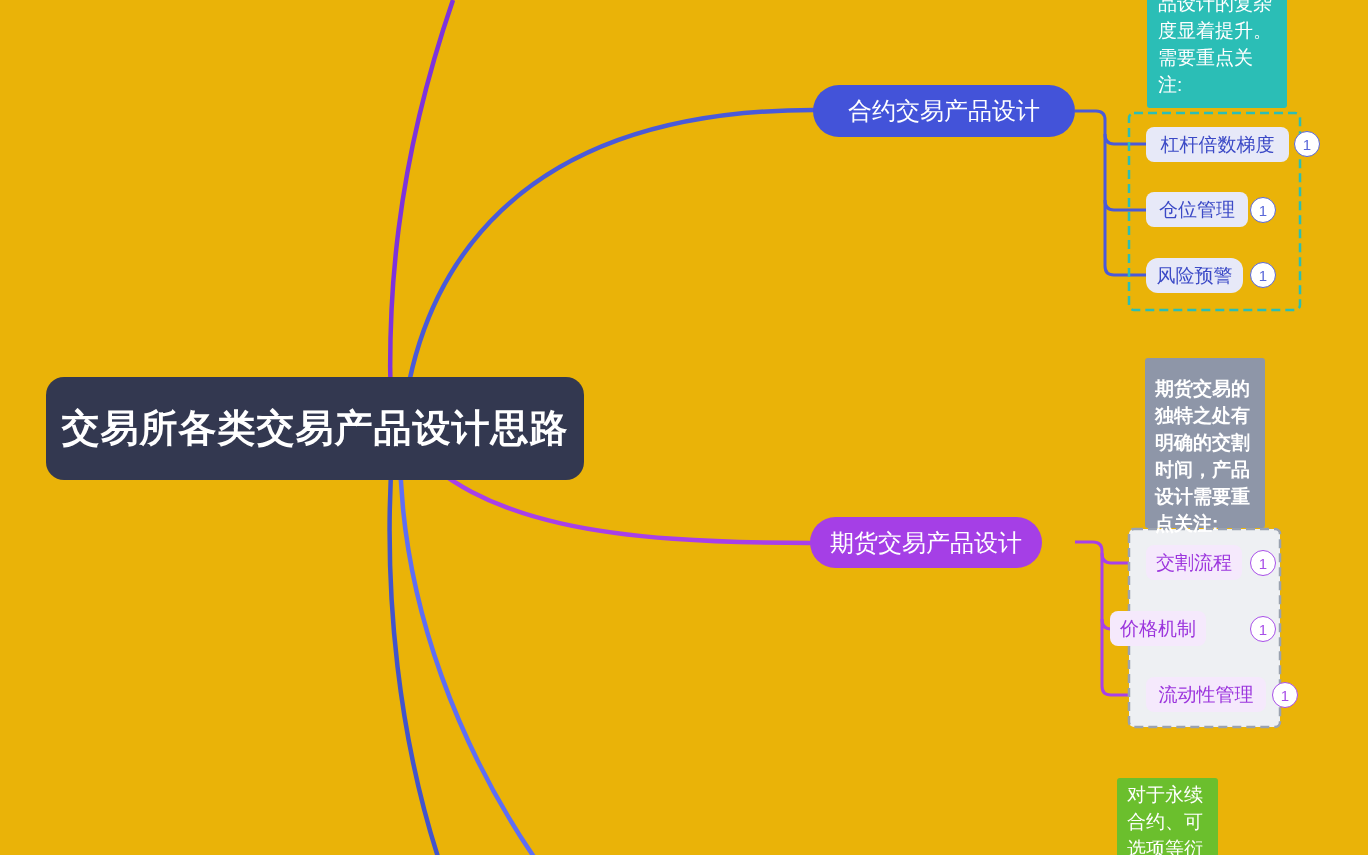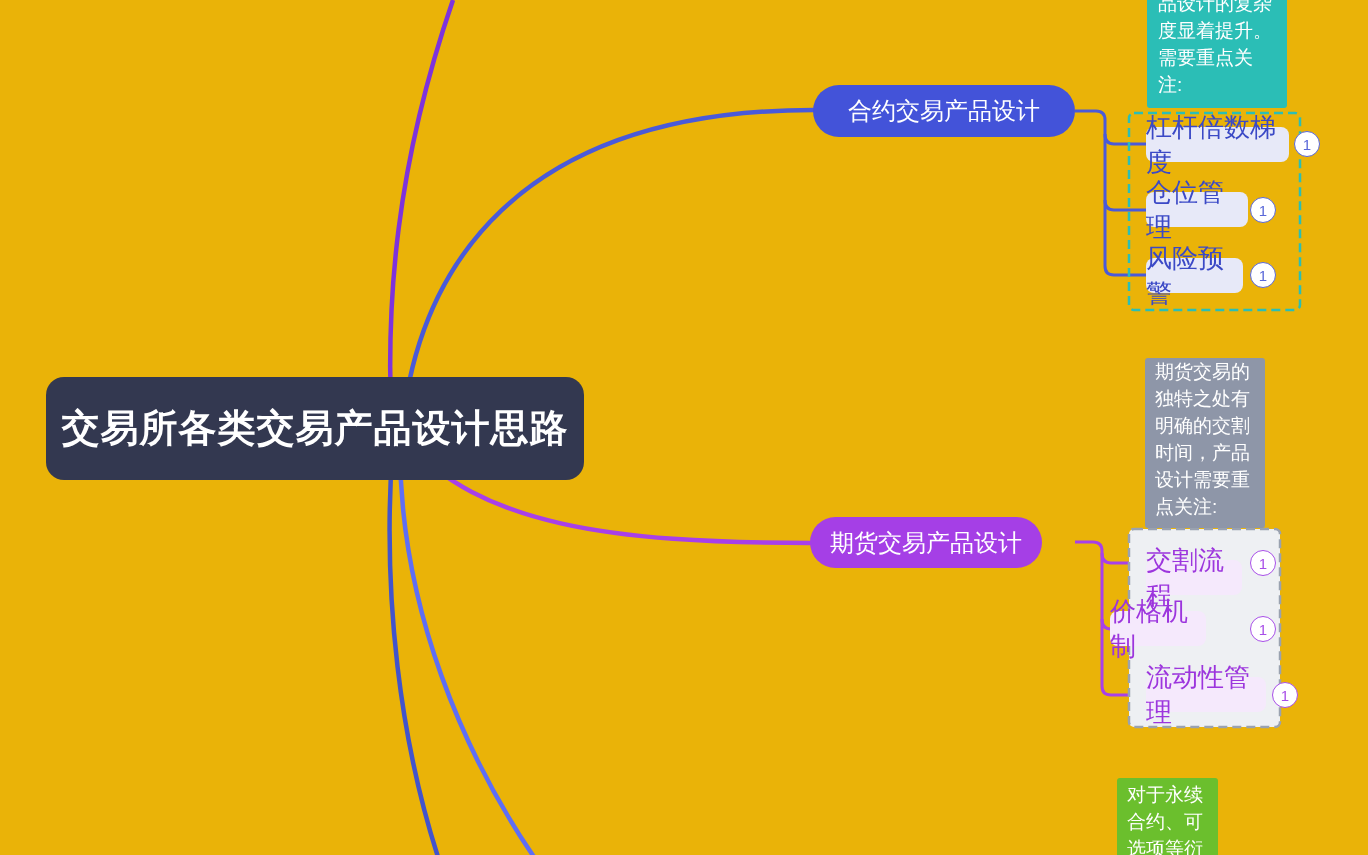--- a/index.html
+++ b/index.html
@@ -17,25 +17,25 @@
     border-radius:18px;font-size:38px;font-weight:bold;letter-spacing:1px;
   }
   .branch-node{font-size:24px;font-weight:400;border-radius:26px;}
   .branch-contract{left:813px;top:85px;width:262px;height:52px;background:#4353d9;}
   .branch-futures{left:810px;top:517px;width:232px;height:51px;background:#a53fe6;}
   .note{
     position:absolute;z-index:2;color:#ffffff;font-size:19px;line-height:27px;
     white-space:pre-line;box-sizing:border-box;border-radius:3px;
   }
   .note-contract{left:1147px;top:-12px;width:140px;height:120px;background:#2bbeb6;padding:2px 0 0 11px;}
-  .note-futures{left:1145px;top:358px;width:120px;height:170px;background:#8e96a8;padding:0 0 0 10px;}
+  .note-futures{left:1145px;top:358px;width:120px;height:170px;background:#8e96a8;padding:17px 0 0 10px;font-weight:bold;}
   .note-offscreen{left:1117px;top:778px;width:101px;height:90px;background:#6bbf2d;padding:3px 0 0 10px;}
   .pill{
     position:absolute;z-index:2;display:flex;align-items:center;justify-content:center;
-    height:35px;border-radius:8px;font-size:26px;box-sizing:border-box;
+    height:35px;border-radius:8px;font-size:19px;box-sizing:border-box;
   }
   .pill-blue{background:#e7e9f8;color:#3b49c6;}
   .pill-purple{background:#f5e9fc;color:#9c35dd;}
   .count-badge{
     position:absolute;z-index:2;width:26px;height:26px;border-radius:50%;
     background:#ffffff;display:flex;align-items:center;justify-content:center;
     font-size:15px;box-sizing:border-box;
   }
   .badge-blue{border:1.5px solid #5a68d8;color:#5a68d8;}
   .badge-purple{border:1.5px solid #a84fe8;color:#a84fe8;}
@@ -82,24 +82,24 @@
   <div class="node root-node">交易所各类交易产品设计思路</div>
   <div class="node branch-node branch-contract">合约交易产品设计</div>
   <div class="node branch-node branch-futures">期货交易产品设计</div>
 
   <div class="pill pill-blue" style="left:1146px;top:127px;width:143px;">杠杆倍数梯度</div>
   <div class="count-badge badge-blue" style="left:1294px;top:131px;">1</div>
 
   <div class="pill pill-blue" style="left:1146px;top:192px;width:102px;">仓位管理</div>
   <div class="count-badge badge-blue" style="left:1250px;top:197px;">1</div>
 
-  <div class="pill pill-blue" style="left:1146px;top:258px;width:97px;">风险预警</div>
+  <div class="pill pill-blue" style="left:1146px;top:258px;width:97px;border-radius:12px;">风险预警</div>
   <div class="count-badge badge-blue" style="left:1250px;top:262px;">1</div>
 
-  <div class="pill pill-purple" style="left:1146px;top:560px;width:96px;">交割流程</div>
+  <div class="pill pill-purple" style="left:1146px;top:545px;width:96px;">交割流程</div>
   <div class="count-badge badge-purple" style="left:1250px;top:550px;">1</div>
 
   <div class="pill pill-purple" style="left:1110px;top:611px;width:96px;">价格机制</div>
   <div class="count-badge badge-purple" style="left:1250px;top:616px;">1</div>
 
   <div class="pill pill-purple" style="left:1146px;top:677px;width:120px;">流动性管理</div>
   <div class="count-badge badge-purple" style="left:1272px;top:682px;">1</div>
 
 </div>
 

